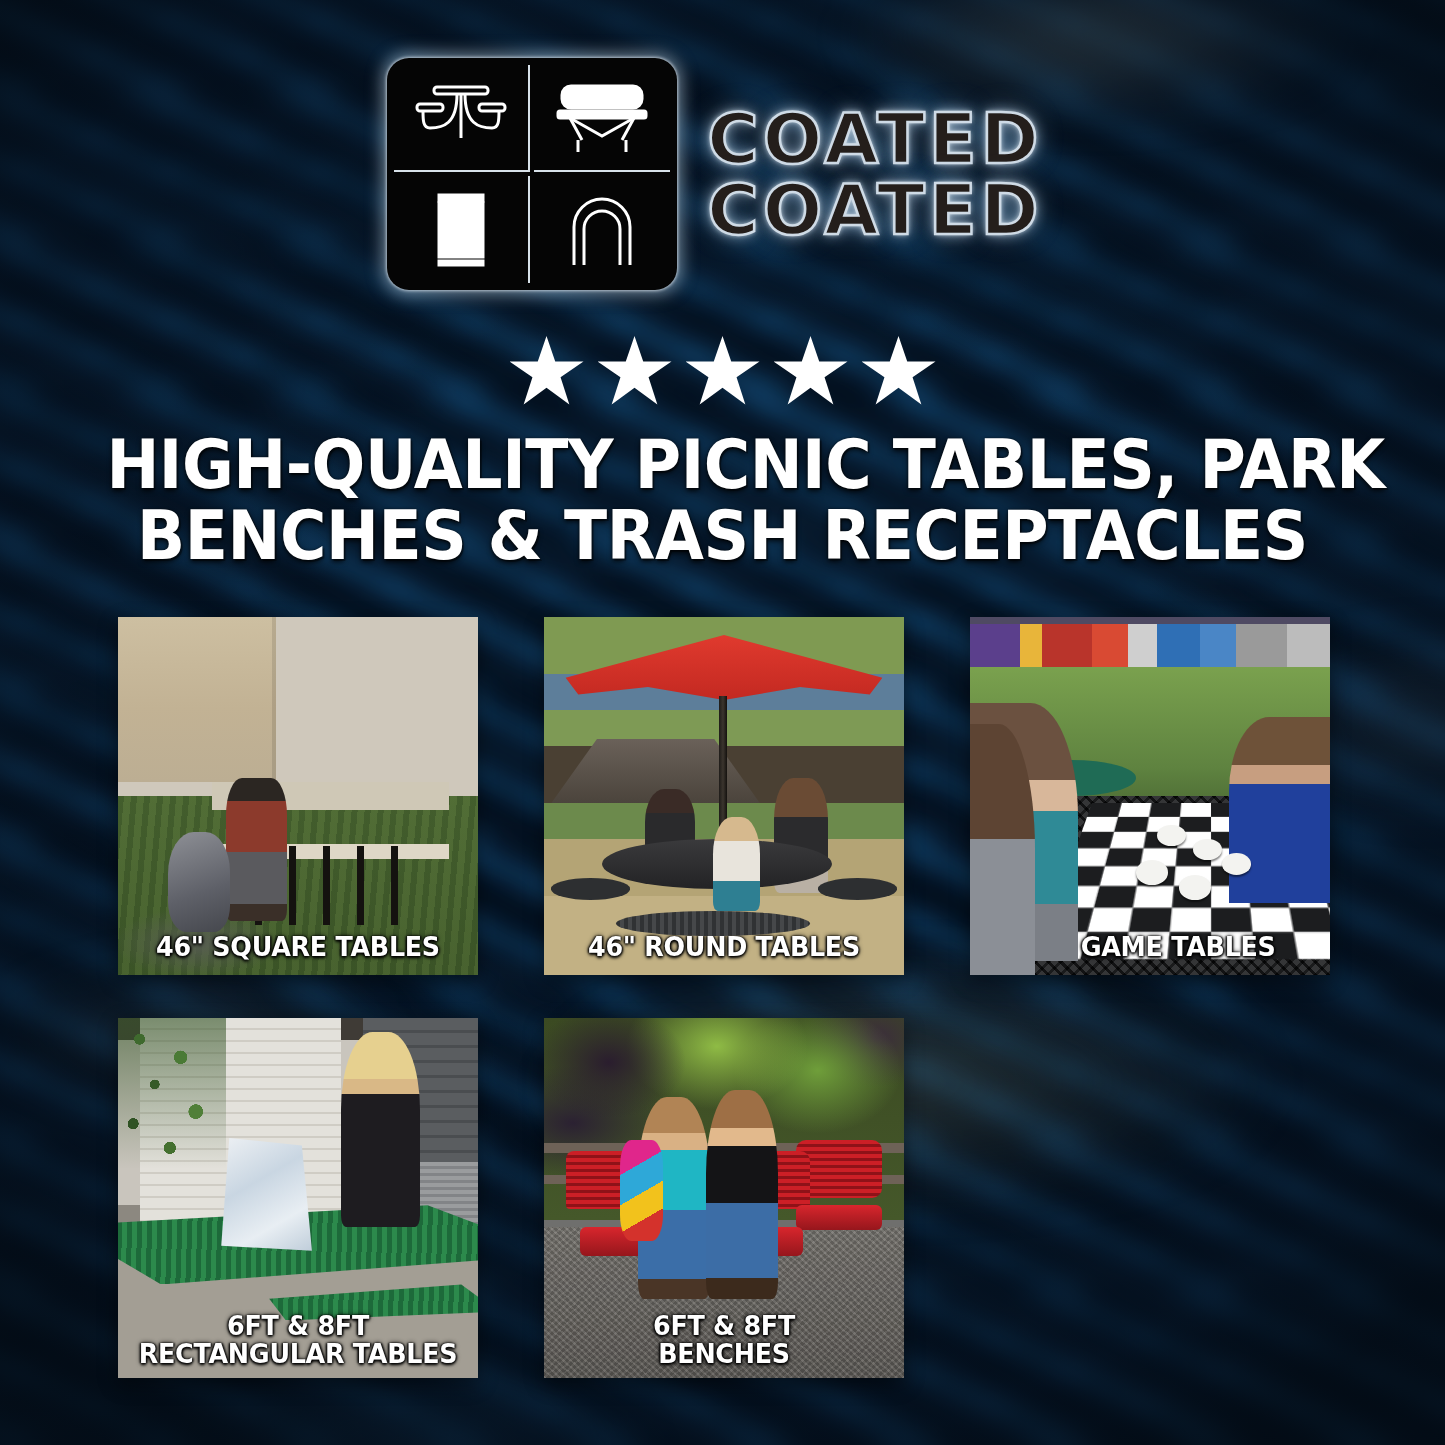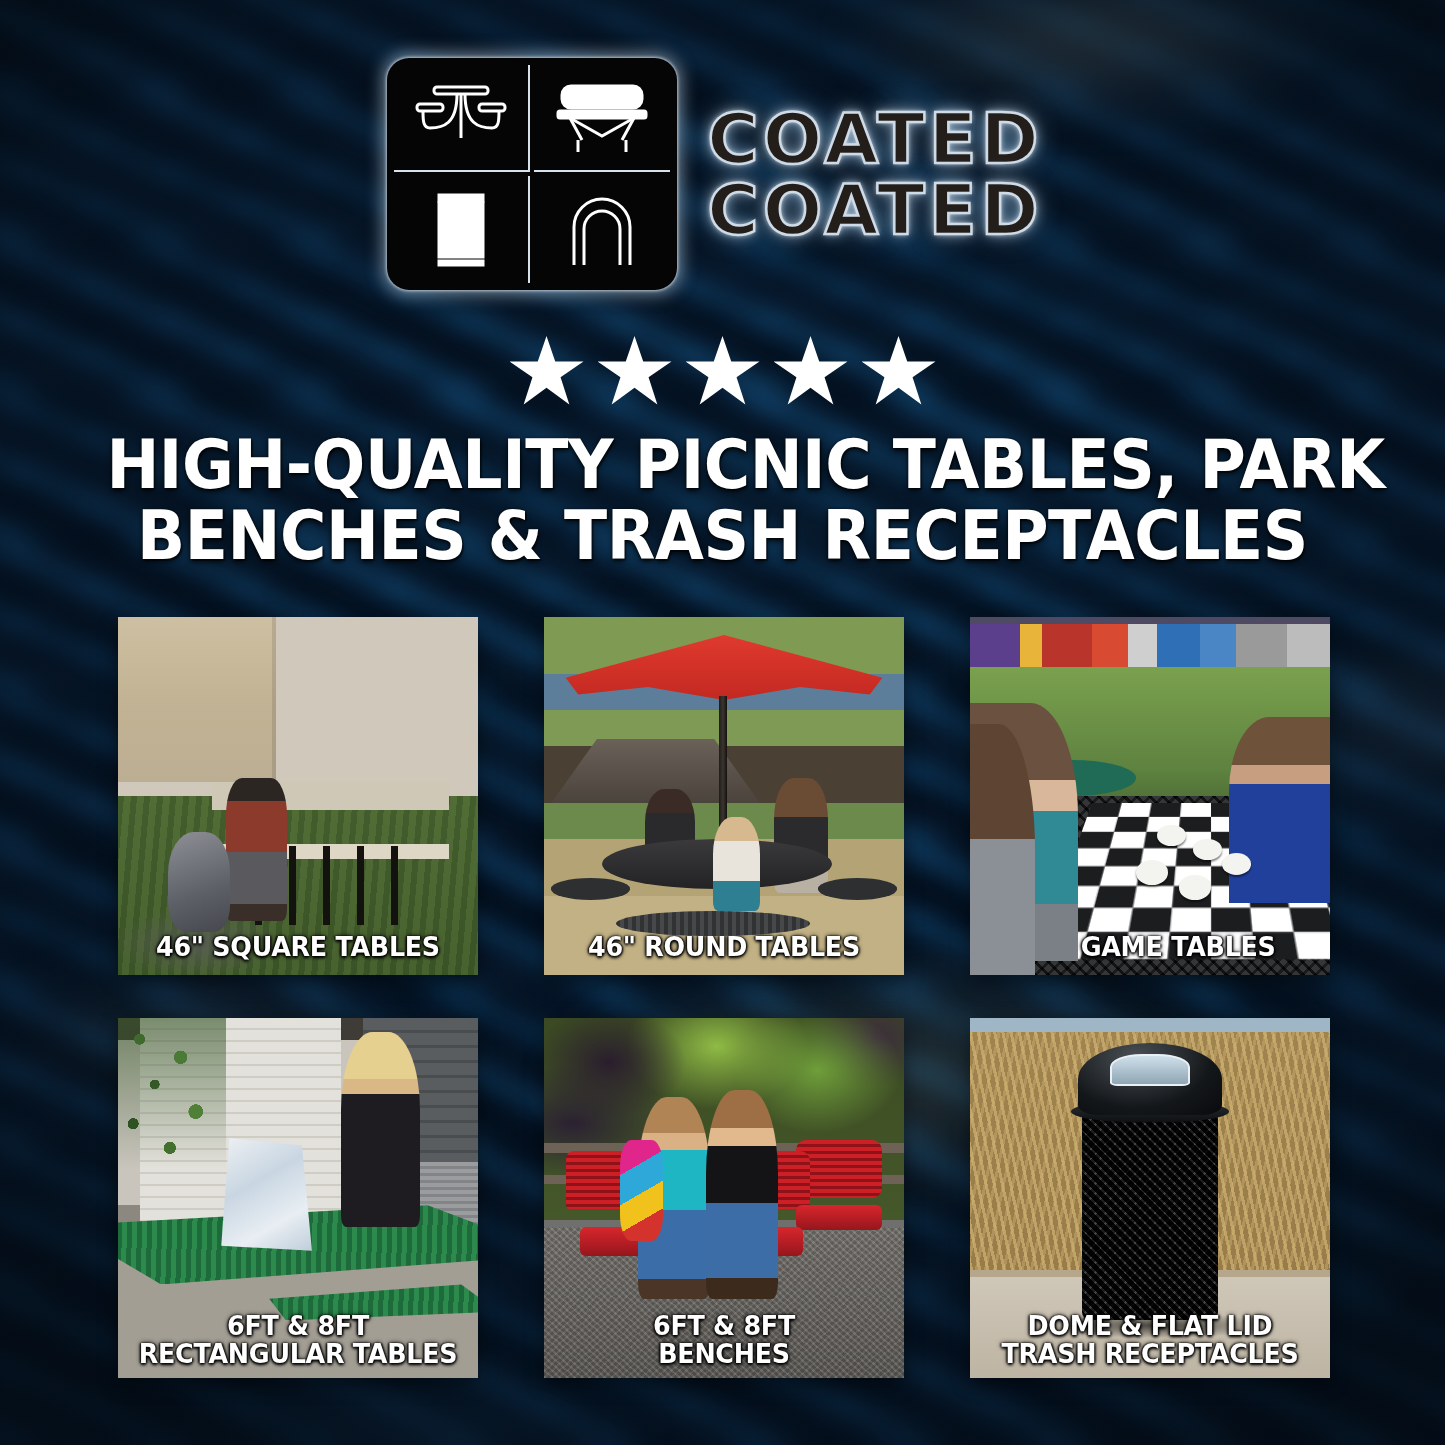--- a/index.html
+++ b/index.html
@@ -682,30 +682,15 @@
         <div class="kid-a"></div>
         <div class="kid-b"></div>
         <div class="backpack"></div>
       </div>
       <div class="tile-caption two-line">
         <span>6FT &amp; 8FT</span>
         <span>BENCHES</span>
       </div>
     </div>
 
-    <div class="tile">
-      <div class="photo p6">
-        <div class="grasses"></div>
-        <div class="path"></div>
-        <div class="shadow"></div>
-        <div class="can-body"></div>
-        <div class="can-rim"></div>
-        <div class="dome"></div>
-        <div class="dome-slot"></div>
-      </div>
-      <div class="tile-caption two-line">
-        <span>DOME &amp; FLAT LID</span>
-        <span>TRASH RECEPTACLES</span>
-      </div>
-    </div>
 
   </div>
 </div>
 
 </body></html>

